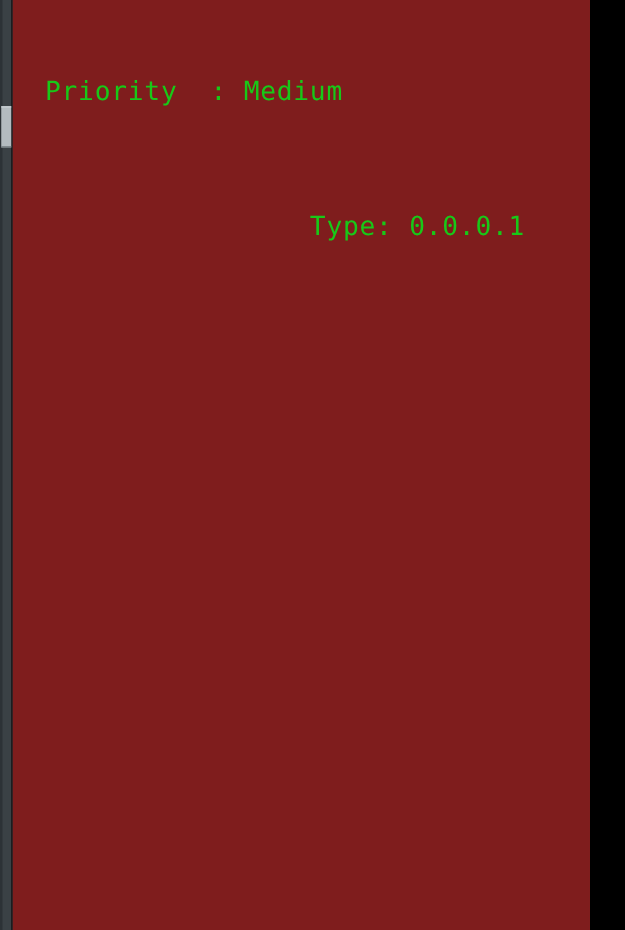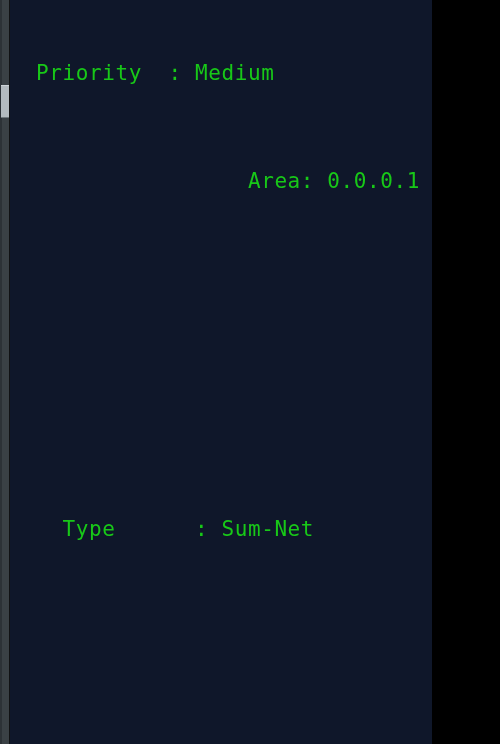--- a/index.html
+++ b/index.html
@@ -2,23 +2,23 @@
 <html><head>
 <meta charset="utf-8">
 <style>
   html, body {
     margin: 0;
     padding: 0;
     background: #000000;
   }
   #screen {
     position: relative;
-    width: 432px;
+    width: 472px;
     height: 744px;
-    background: #0f172a;
+    background: #7f1d1d;
     overflow: hidden;
   }
 
   
   .scrollbar {
     position: absolute;
     left: 0;
     top: 0;
     width: 10px;
     height: 744px;
@@ -78,28 +78,27 @@
 </style>
 </head>
 <body>
 
 <div id="screen">
 
   <div class="terminal">
 
     <div class="line clipped-top">Priority  : Medium</div>
 
-    <div class="line">                Area: 0.0.0.1</div>
+    <div class="line">                Type: 0.0.0.1</div>
 
 
     <div class="blank"></div>
     <div class="blank"></div>
 
     
-    <div class="line">  Type      : Sum-Net</div>
     
     
     
     
     
     
     
     
     
 

